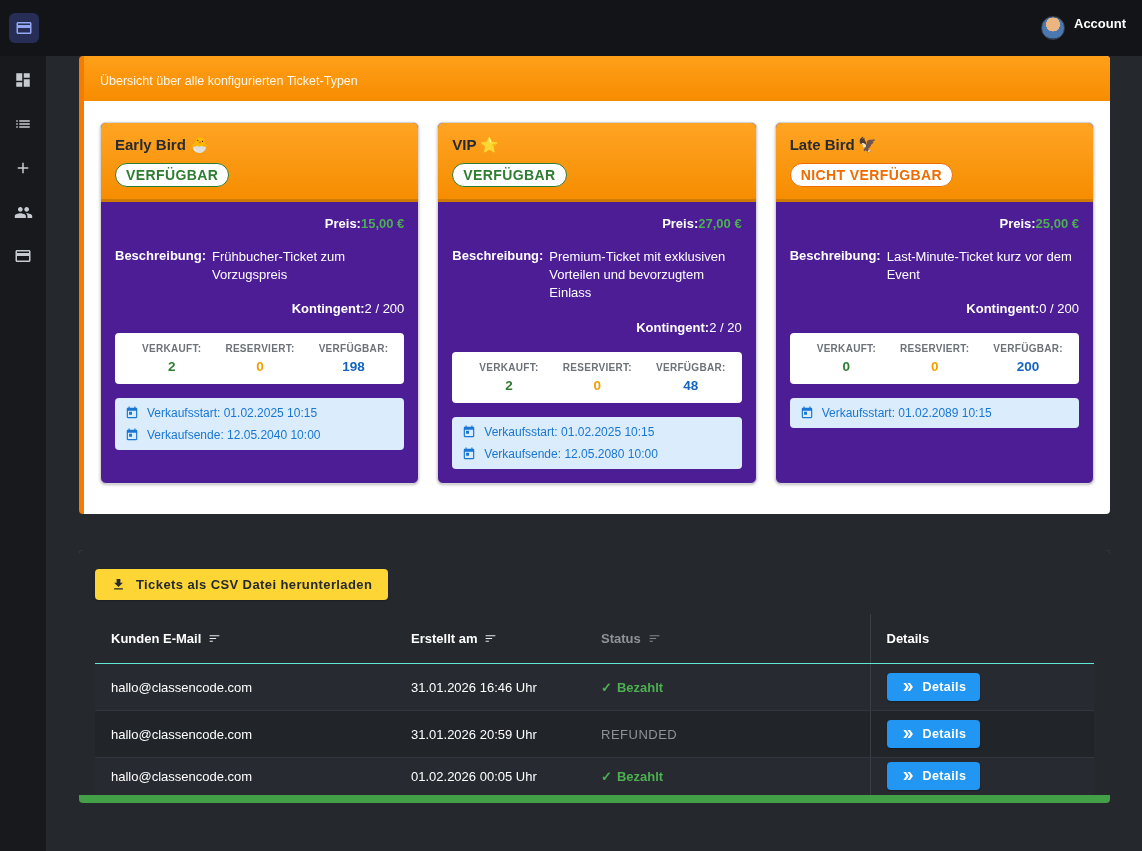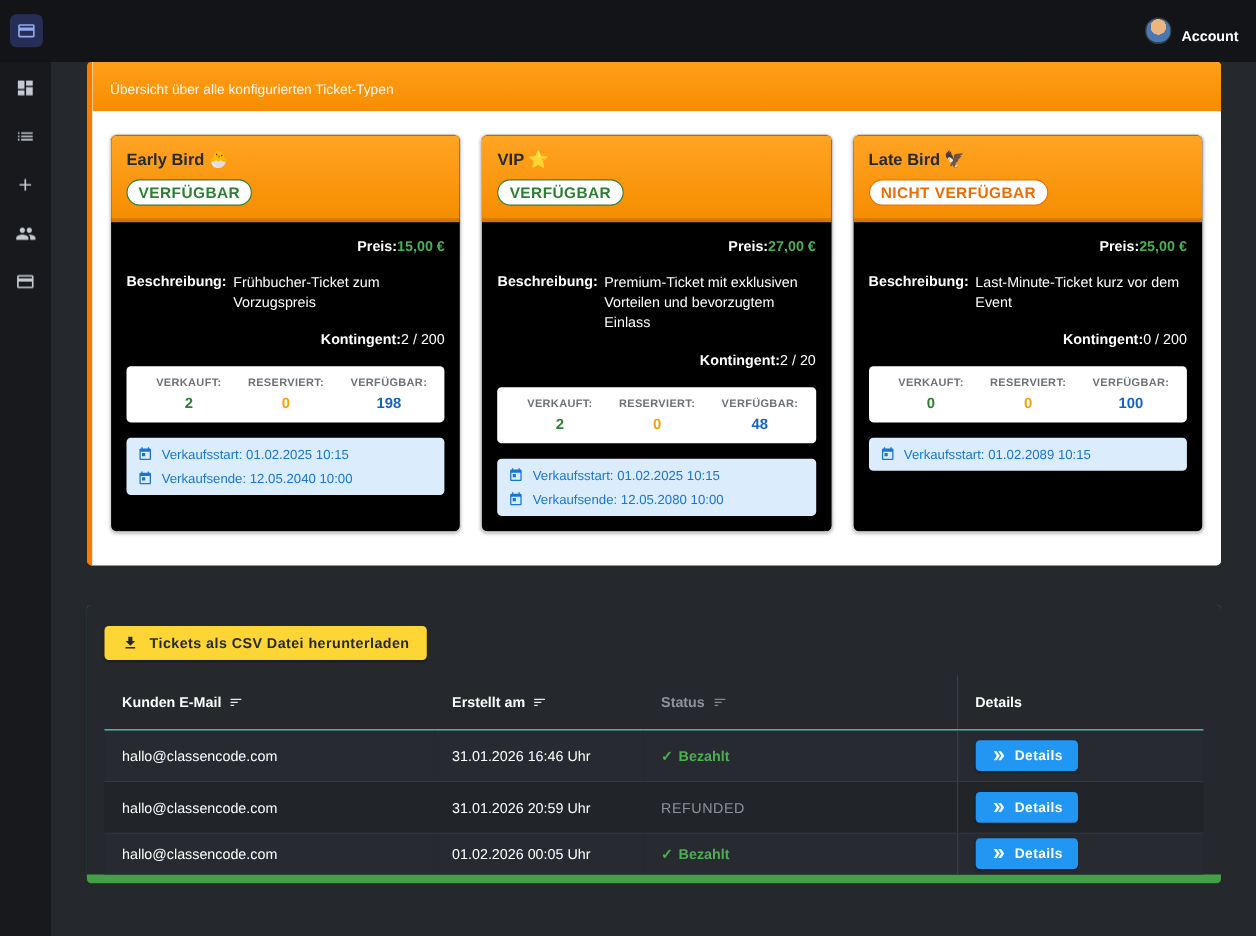--- a/index.html
+++ b/index.html
@@ -18,21 +18,21 @@
     background: #121417; z-index: 20;
     display: flex; align-items: center; justify-content: space-between;
     padding: 0 16px 0 9px;
   }
   .logo {
     width: 30px; height: 30px; border-radius: 6px;
     background: #272e55; display: flex; align-items: center; justify-content: center;
     cursor: pointer;
   }
   .logo svg { color: #93a7f2; }
-  .account { display: flex; align-items: flex-end; gap: 9px; cursor: pointer; }
+  .account { display: flex; align-items: flex-start; gap: 9px; cursor: pointer; }
   .avatar {
     width: 24px; height: 24px; border-radius: 50%;
     background: radial-gradient(circle at 50% 34%, #eab57f 0 38%, #4a78b0 39% 75%, #2c4a72 76%);
     border: 1px solid #3a3f46;
   }
   .account-label { font-size: 13px; font-weight: bold; color: #fff; }
 
   
   .sidebar {
     position: fixed; top: 56px; left: 0; bottom: 0; width: 46px;
@@ -58,21 +58,21 @@
     background: linear-gradient(180deg, #ffa01a, #f78c00);
     padding: 12px 16px 13px;
   }
   .sec-title { display: flex; align-items: center; gap: 10px; font-size: 17px; font-weight: bold; color: #fff; }
   .sec-sub { margin-top: 6px; font-size: 12.5px; color: rgba(255,255,255,0.92); }
 
   .cards { display: flex; gap: 18px; padding: 21px 16px 30px; }
   .card {
     flex: 1; display: flex; flex-direction: column;
     border: 1px solid #d6d6d6; border-radius: 6px; overflow: hidden;
-    background: #000000; box-shadow: 0 1px 3px rgba(0,0,0,0.25);
+    background: #4c1d95; box-shadow: 0 1px 3px rgba(0,0,0,0.25);
   }
   .card-header {
     background: linear-gradient(180deg, #ffa424, #f68d00);
     border-bottom: 3px solid #cf7a00;
     padding: 13px 14px 12px;
   }
   .card-title { font-size: 15px; font-weight: bold; color: #272a2f; }
   .card-title .emoji { margin-left: 4px; font-weight: normal; }
   .badge {
     display: inline-block; margin-top: 9px; padding: 3px 10px;
@@ -353,21 +353,21 @@
             <div class="stat">
               <div class="stat-label">VERKAUFT:</div>
               <div class="stat-value stat-value--sold">0</div>
             </div>
             <div class="stat">
               <div class="stat-label">RESERVIERT:</div>
               <div class="stat-value stat-value--res">0</div>
             </div>
             <div class="stat">
               <div class="stat-label">VERFÜGBAR:</div>
-              <div class="stat-value stat-value--avail">100</div>
+              <div class="stat-value stat-value--avail">200</div>
             </div>
           </div>
           <div class="dates">
             <div class="date-line">
               <span style="display:flex;">
                   <svg width="14" height="14" viewBox="0 0 24 24" fill="#1976d2">
                     <path d="M19 3h-1V1h-2v2H8V1H6v2H5c-1.11 0-1.99.9-1.99 2L3 19c0 1.1.89 2 2 2h14c1.1 0 2-.9 2-2V5c0-1.1-.9-2-2-2zm0 16H5V8h14v11zM7 10h5v5H7z"></path>
                   </svg>
                 </span>
               <span>Verkaufsstart: 01.02.2089 10:15</span>

